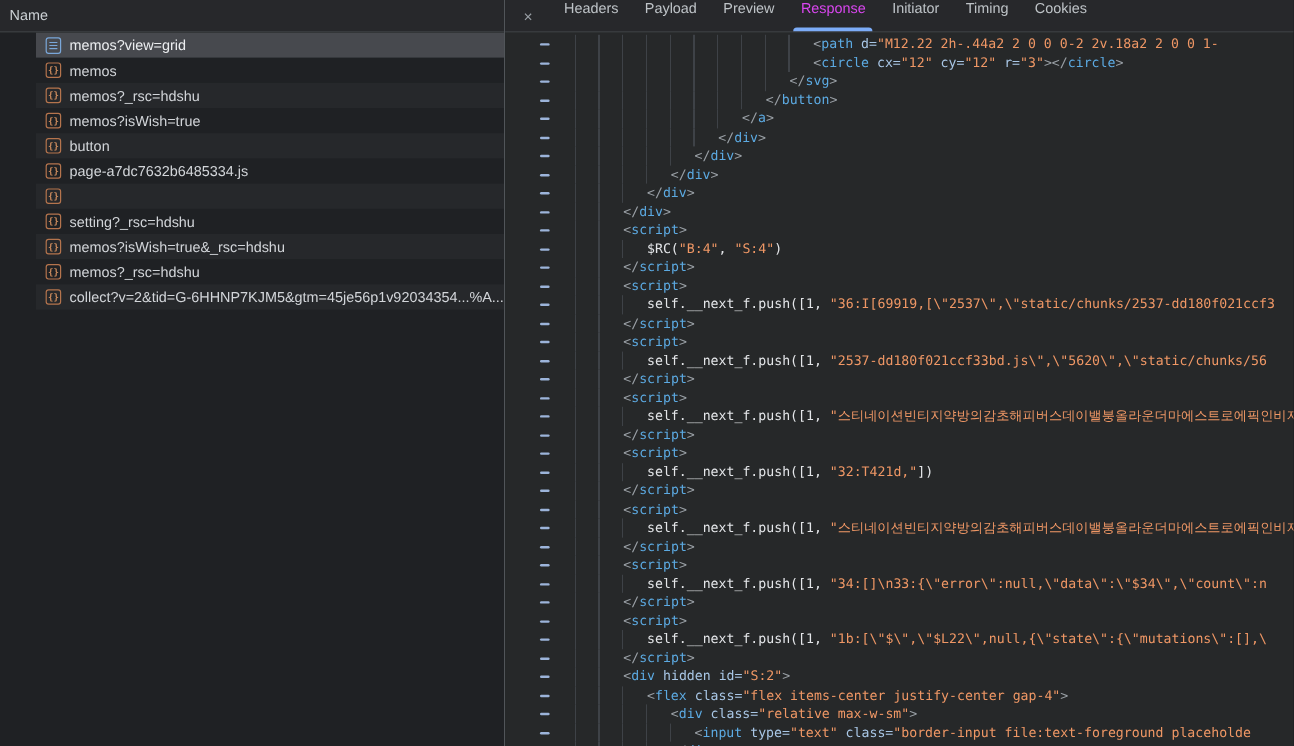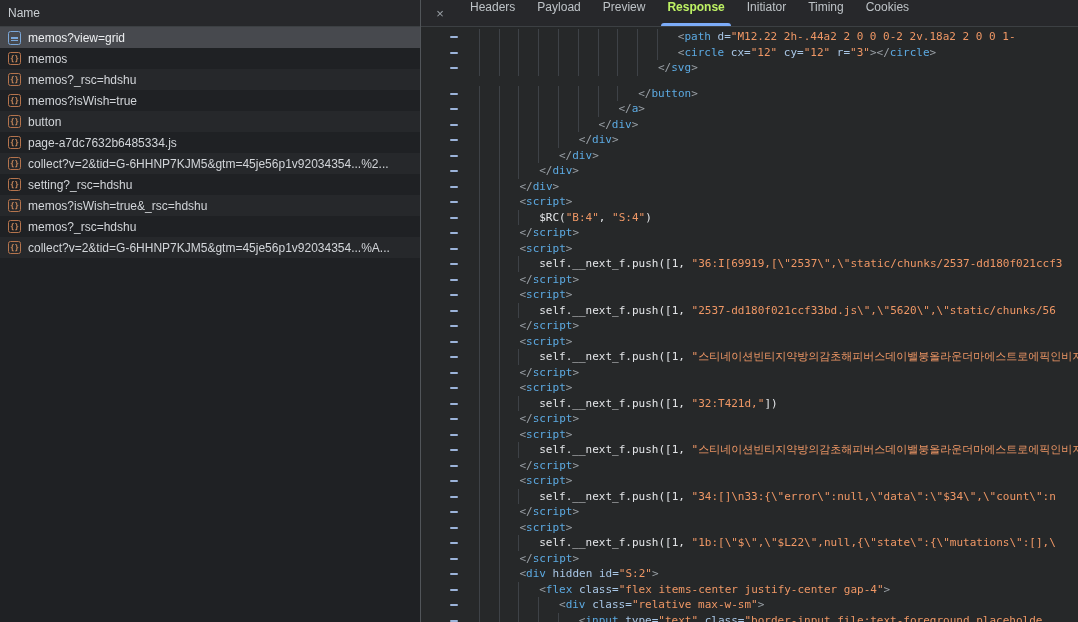--- a/index.html
+++ b/index.html
@@ -2,37 +2,37 @@
 <html><head>
 <meta charset="utf-8">
 <style>
   * { margin:0; padding:0; box-sizing:border-box; }
   html,body { width:1078px; height:622px; overflow:hidden; background:#1f2124; }
   .app { width:1078px; height:622px; display:flex; font-family:"Liberation Sans",sans-serif; -webkit-font-smoothing:antialiased; }
 
   
   .left { width:421px; flex:none; background:#1f2124; border-right:1px solid #515559; display:flex; flex-direction:column; }
   .left-header { height:27px; flex:none; background:#27282b; border-bottom:1px solid #3c4043; display:flex; align-items:center; padding-left:8px; font-size:12px; color:#cbd0d4; }
-  .rows { flex:1; overflow:hidden; }
+  .rows { flex:1; overflow:hidden;margin-left:30px; }
   .row { height:21px; display:flex; align-items:center; padding-left:8px; gap:7px; font-size:12px; color:#d2d5d9; cursor:pointer; white-space:nowrap; overflow:hidden; }
   .row:nth-child(odd) { background:#26282b; }
   .row.selected { background:#47494e; color:#eceef0; }
   .row .lbl { overflow:hidden; text-overflow:clip; }
   .ic { flex:none; width:13px; height:14px; border-radius:2.5px; }
   .ic-doc { border:1.5px solid #7aa7d9; padding:2.5px 2px; background-clip:content-box;
             background:repeating-linear-gradient(#7aa7d9 0 1.5px, transparent 1.5px 3.2px) content-box; }
   .ic-fetch { border:1.5px solid #b5744d; height:13px; display:flex; align-items:center; justify-content:center;
               color:#cd8c5d; font-size:7.5px; font-weight:bold; font-family:"DejaVu Sans Mono",monospace; letter-spacing:0; }
 
   
   .right { flex:1; min-width:0; display:flex; flex-direction:column; background:#262829; }
   .tabbar { height:27px; flex:none; background:#27282b; border-bottom:1px solid #3c4043; display:flex; align-items:stretch; font-size:12px; color:#bec3c7; }
   .close { width:38px; flex:none; display:flex; align-items:center; justify-content:center; color:#9aa0a6; font-size:13px; cursor:pointer; }
   .tab { padding:0 11px; display:flex; align-items:flex-start; position:relative; cursor:pointer; white-space:nowrap; }
-  .tab.active { color:#bef264; font-weight:bold; }
+  .tab.active { color:#d946ef; font-weight:normal; }
   .tab.active::after { content:""; position:absolute; left:5px; right:5px; bottom:0; height:3px; background:#7cacf8; border-radius:3px 3px 0 0; }
 
   
   .code { flex:1; overflow:hidden; padding-top:2px; font-family:"DejaVu Sans Mono",monospace; font-size:11px; line-height:15.5px; }
   .cl { display:flex; height:15.5px; white-space:pre;
         background:repeating-linear-gradient(to right, transparent 0 18.8px, #3e4247 18.8px 19.8px) 39px 0 / 0 100% no-repeat; }
   .fold { flex:none; width:39px; position:relative; cursor:pointer; }
   .fold::after { content:""; position:absolute; left:29px; top:7px; width:8px; height:2px; background:#9cb4da; border-radius:1px; }
   .ind { flex:none; }
   .txt { white-space:pre; }
@@ -71,21 +71,20 @@
         <div class="row">
     <span class="ic ic-fetch">{}</span>
     <span class="lbl">button</span>
   </div>
         <div class="row">
     <span class="ic ic-fetch">{}</span>
     <span class="lbl">page-a7dc7632b6485334.js</span>
   </div>
         <div class="row">
     <span class="ic ic-fetch">{}</span>
-    <span class="lbl">collect?v=2&amp;tid=G-6HHNP7KJM5&amp;gtm=45je56p1v92034354...%2...</span>
   </div>
         <div class="row">
     <span class="ic ic-fetch">{}</span>
     <span class="lbl">setting?_rsc=hdshu</span>
   </div>
         <div class="row">
     <span class="ic ic-fetch">{}</span>
     <span class="lbl">memos?isWish=true&amp;_rsc=hdshu</span>
   </div>
         <div class="row">
@@ -133,21 +132,21 @@
         <div class="cl" style="background-size: 215.8px 100%;">
     <span class="fold"></span>
     <span class="ind" style="width: 217.8px;"></span>
     <span class="txt"><span class="t-br">&lt;</span><span class="t-tag">circle</span><span class="t-pl"> </span><span class="t-attr">cx=</span><span class="t-str">"12"</span><span class="t-pl"> </span><span class="t-attr">cy=</span><span class="t-str">"12"</span><span class="t-pl"> </span><span class="t-attr">r=</span><span class="t-str">"3"</span><span class="t-br">&gt;</span><span class="t-br">&lt;/</span><span class="t-tag">circle</span><span class="t-br">&gt;</span></span>
   </div>
         <div class="cl" style="background-size: 196px 100%;">
     <span class="fold"></span>
     <span class="ind" style="width: 198px;"></span>
     <span class="txt"><span class="t-br">&lt;/</span><span class="t-tag">svg</span><span class="t-br">&gt;</span></span>
   </div>
-        <div class="cl" style="background-size: 176.2px 100%; margin-top: 10px;">
+        <div class="cl" style="background-size: 176.2px 100%;">
     <span class="fold"></span>
     <span class="ind" style="width: 178.2px;"></span>
     <span class="txt"><span class="t-br">&lt;/</span><span class="t-tag">button</span><span class="t-br">&gt;</span></span>
   </div>
         <div class="cl" style="background-size: 156.4px 100%;">
     <span class="fold"></span>
     <span class="ind" style="width: 158.4px;"></span>
     <span class="txt"><span class="t-br">&lt;/</span><span class="t-tag">a</span><span class="t-br">&gt;</span></span>
   </div>
         <div class="cl" style="background-size: 136.6px 100%;">

